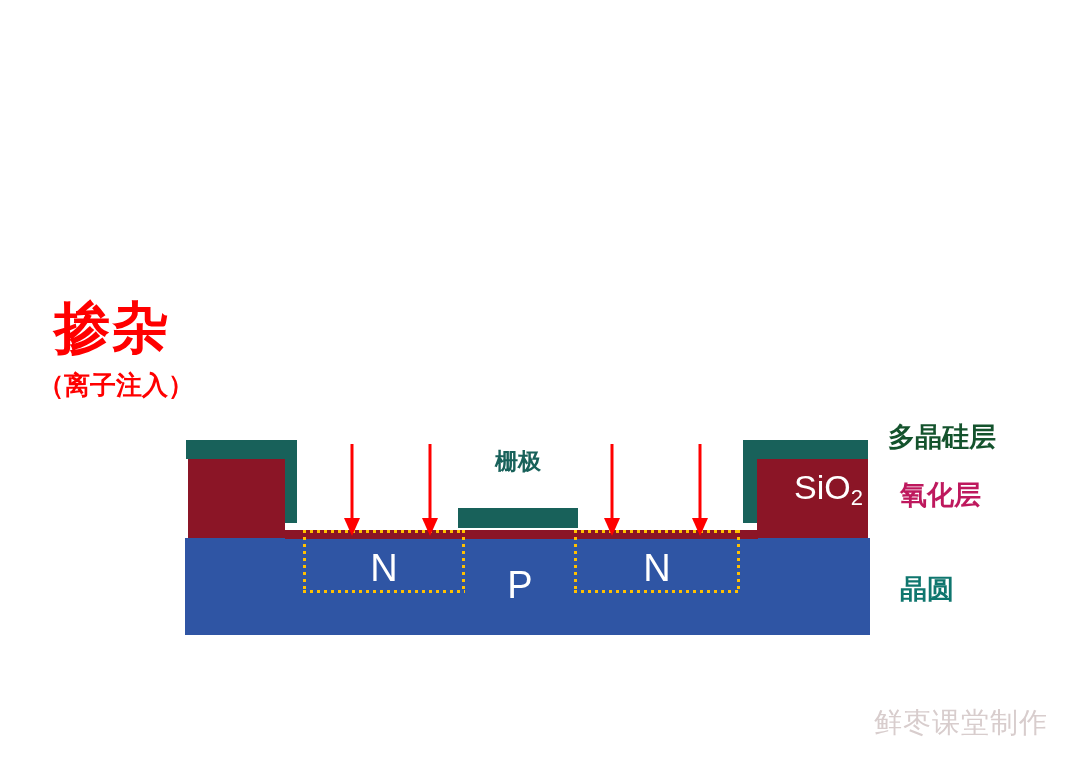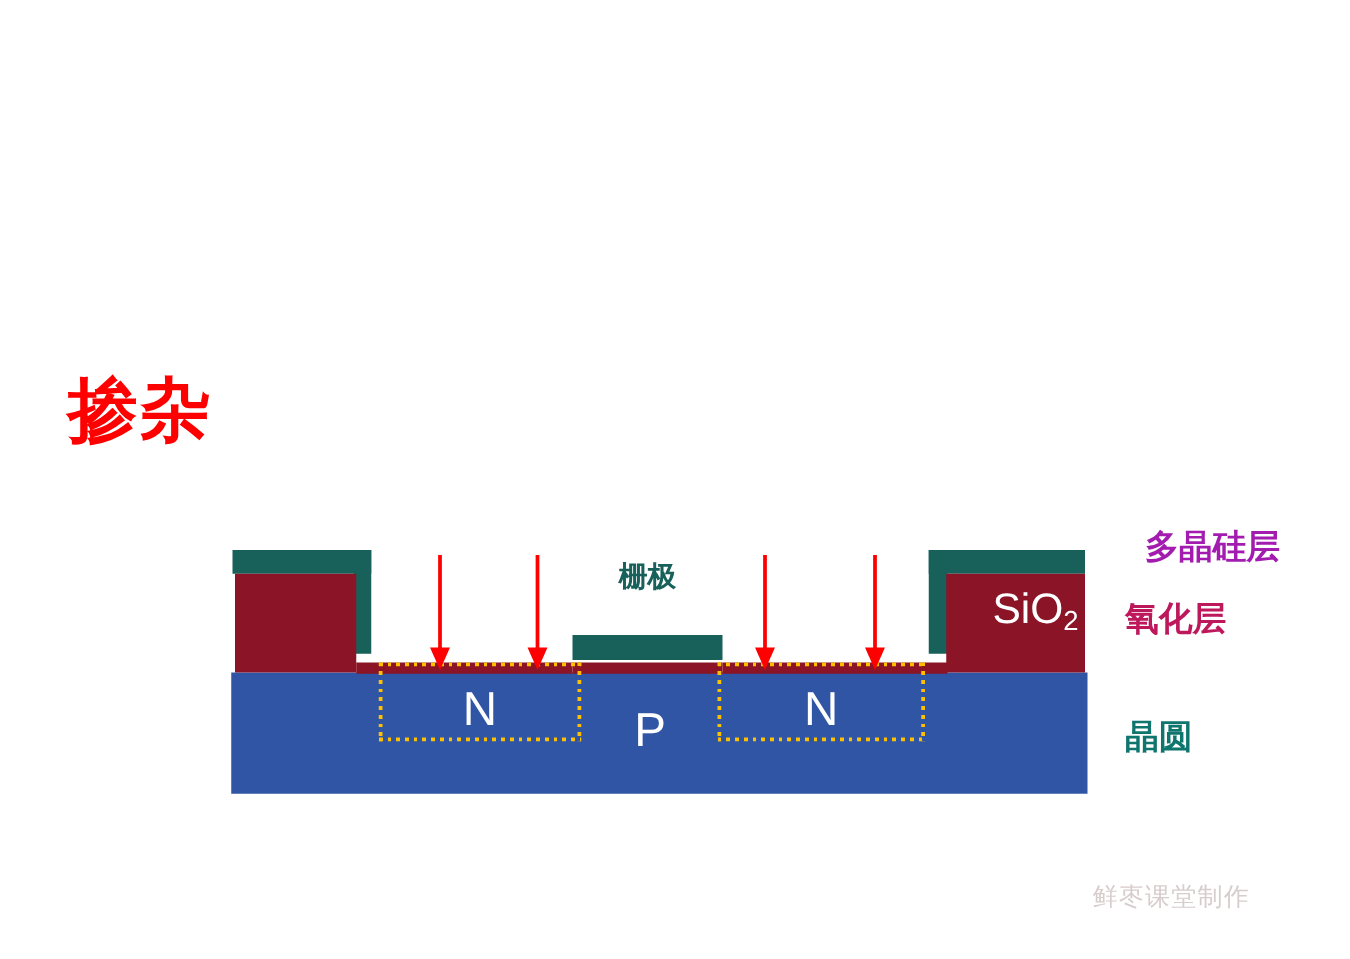--- a/index.html
+++ b/index.html
@@ -159,39 +159,40 @@
   #arrow-3 { left: 600px; }
   #arrow-4 { left: 688px; }
 
   
   .legend-label {
     font-size: 27px;
     font-weight: bold;
     line-height: 1;
     white-space: nowrap;
   }
-  #legend-poly  { left: 916px; top: 424px; color: #a21caf; }
+  #legend-poly  { left: 888px; top: 424px; color: #14532d; }
   #legend-oxide { left: 900px; top: 482px; color: #be185d; }
   #legend-wafer { left: 900px; top: 576px; color: #0f766e; }
 
   
   #watermark {
     left: 874px; top: 704px;
-    font-size: 20px;
+    font-size: 28px;
     color: #d8cdcd;
     letter-spacing: 1px;
     white-space: nowrap;
   }
 </style>
 </head>
 <body>
 
 <div id="stage">
 
   <div class="abs" id="doping-title">掺杂</div>
+  <div class="abs" id="doping-subtitle">（离子注入）</div>
 
   <div class="abs" id="substrate"></div>
 
   <div class="abs poly" id="left-poly-cap"></div>
   <div class="abs poly" id="left-poly-leg"></div>
   <div class="abs oxide" id="left-oxide"></div>
 
   <div class="abs thin-oxide" id="thin-oxide-left"></div>
   <div class="abs thin-oxide" id="thin-oxide-right"></div>
 

